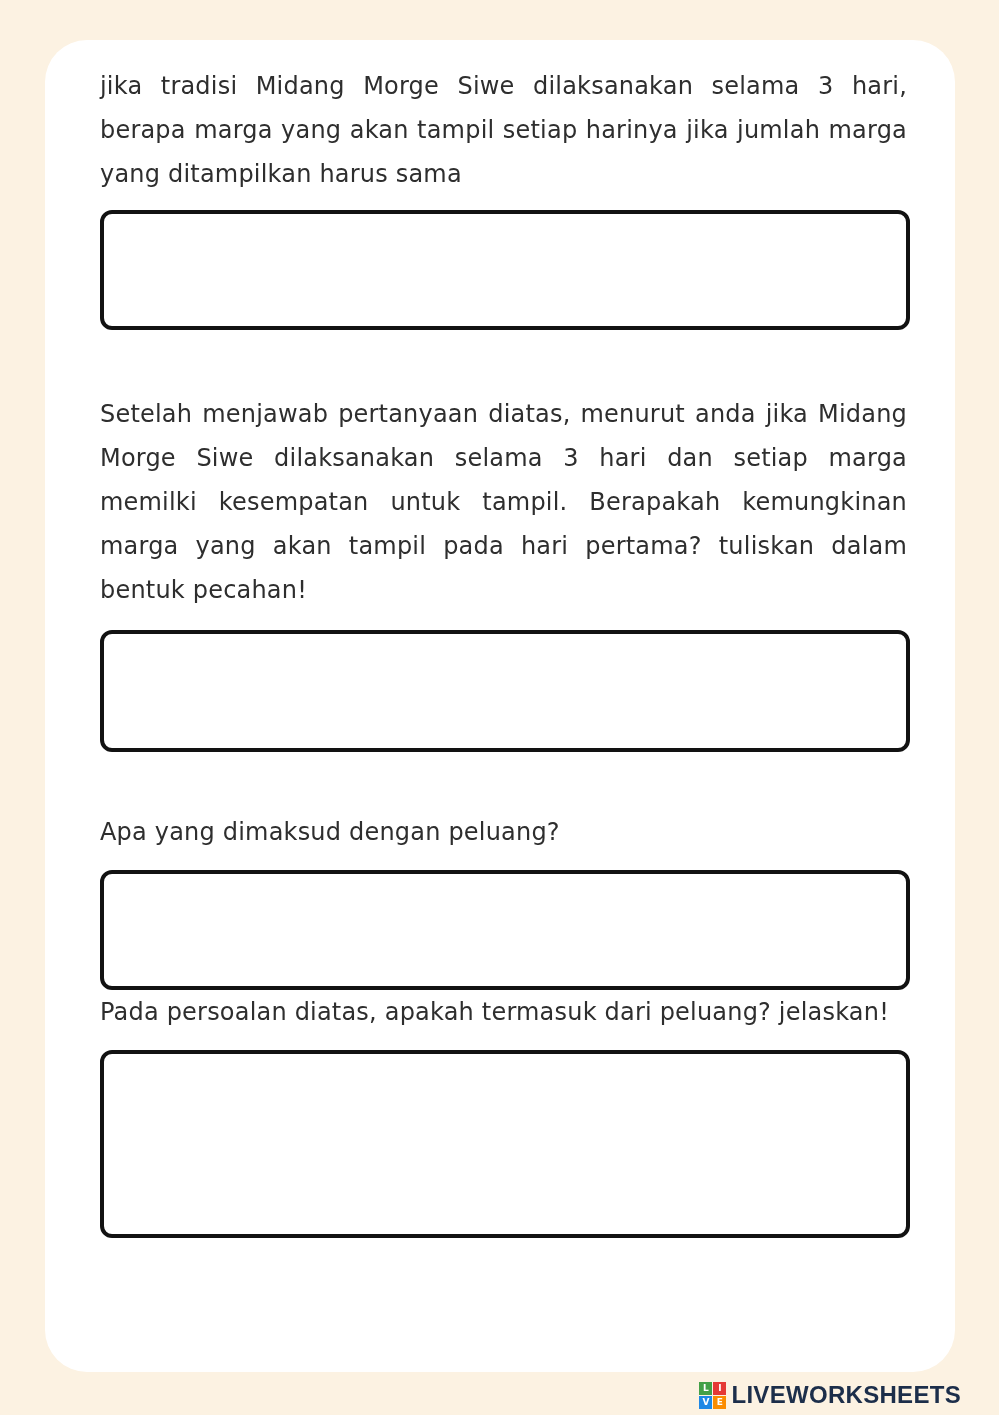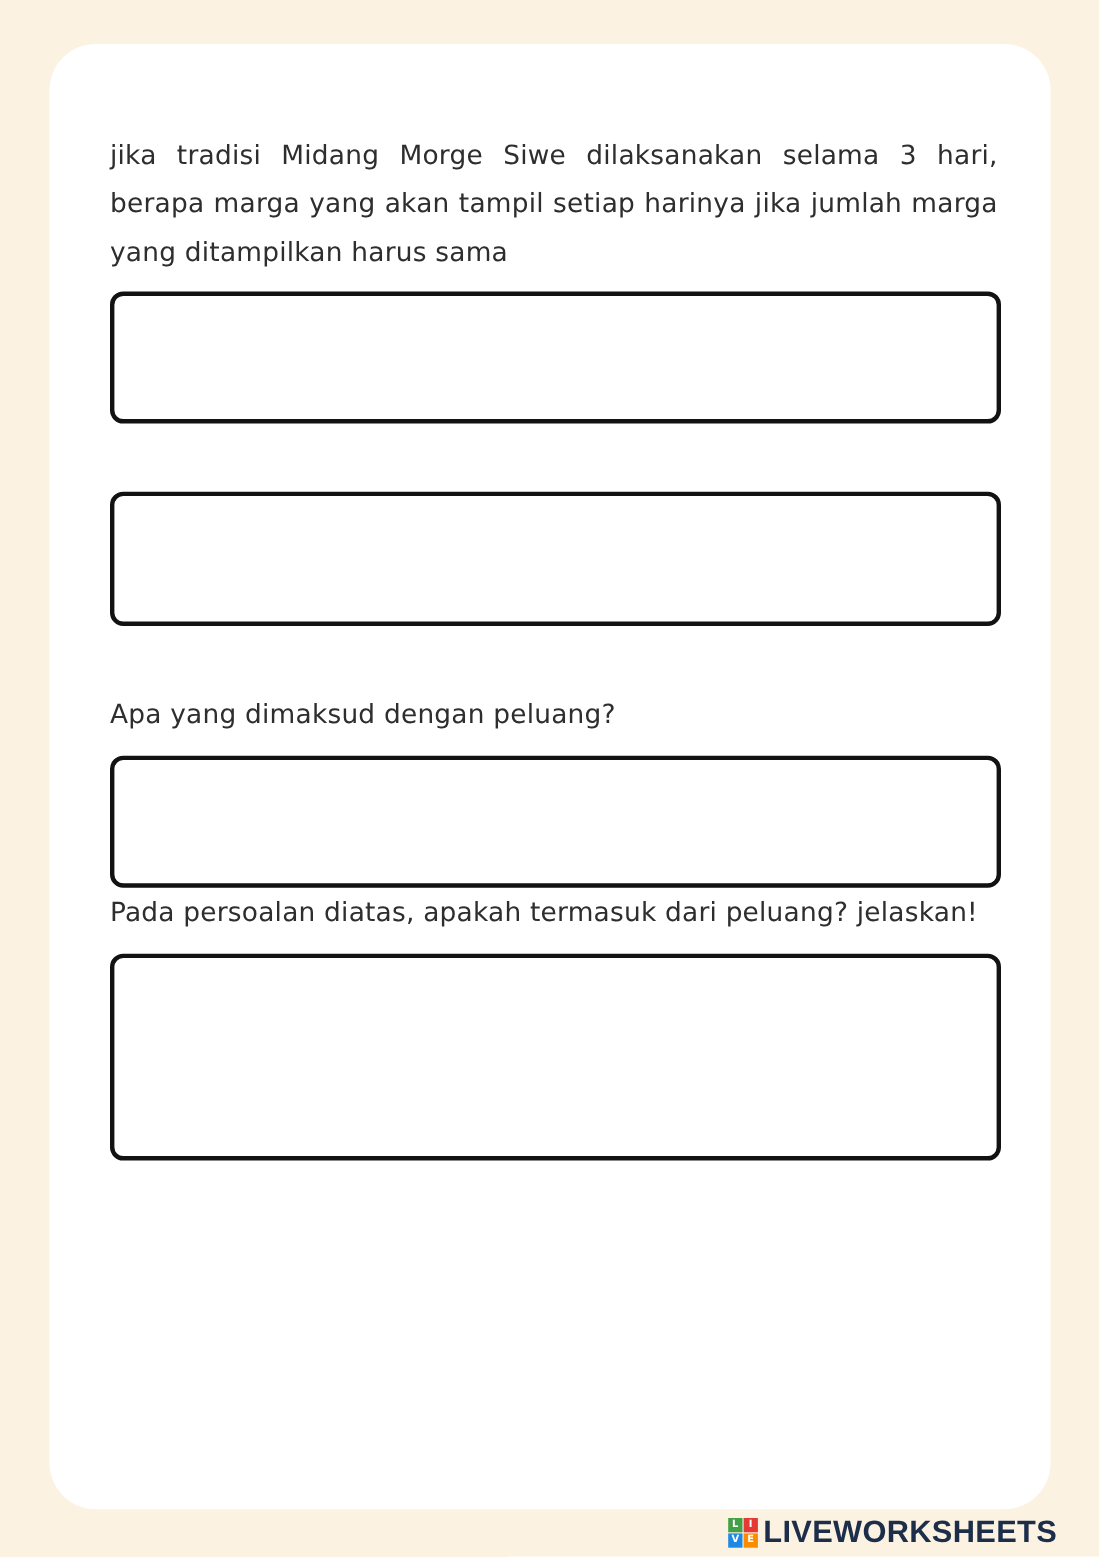--- a/index.html
+++ b/index.html
@@ -16,21 +16,21 @@
   }
   .card {
     position: absolute;
     left: 45px;
     top: 40px;
     width: 910px;
     height: 1332px;
     background: #ffffff;
     border-radius: 42px;
     box-sizing: border-box;
-    padding: 79px 48px 0 55px;
+    padding: 24px 48px 0 55px;
   }
   .q-text {
     font-size: 24px;
     line-height: 44px;
     color: #2e2e2e;
     text-align: justify;
     margin: 0;
     letter-spacing: 0.2px;
   }
   .answer-box {
@@ -74,36 +74,37 @@
     color: #ffffff;
     font-size: 9px;
     font-weight: bold;
     line-height: 13px;
     display: flex;
     align-items: center;
     justify-content: center;
   }
   .lw-brand {
     font-family: "Liberation Sans", sans-serif;
-    font-size: 28px;
+    font-size: 24px;
     font-weight: 800;
     letter-spacing: 0.3px;
   }
 </style>
 </head>
 <body>
 
 <div class="card">
 
   <section>
     <p class="q-text mb-q1">jika tradisi Midang Morge Siwe dilaksanakan selama 3 hari, berapa marga yang akan tampil setiap harinya jika jumlah marga yang ditampilkan harus sama</p>
     <textarea class="answer-box box-1" style=""></textarea>
   </section>
 
   <section>
+    <p class="q-text mb-q2">Setelah menjawab pertanyaan diatas, menurut anda jika Midang Morge Siwe dilaksanakan selama 3 hari dan setiap marga memilki kesempatan untuk tampil. Berapakah kemungkinan marga yang akan tampil pada hari pertama? tuliskan dalam bentuk pecahan!</p>
     <textarea class="answer-box box-2" style=""></textarea>
   </section>
 
   <section>
     <p class="q-text mb-q4">Apa yang dimaksud dengan peluang?</p>
     <textarea class="answer-box box-4" style=""></textarea>
   </section>
 
   <section>
     <p class="q-text mb-q3">Pada persoalan diatas, apakah termasuk dari peluang? jelaskan!</p>

